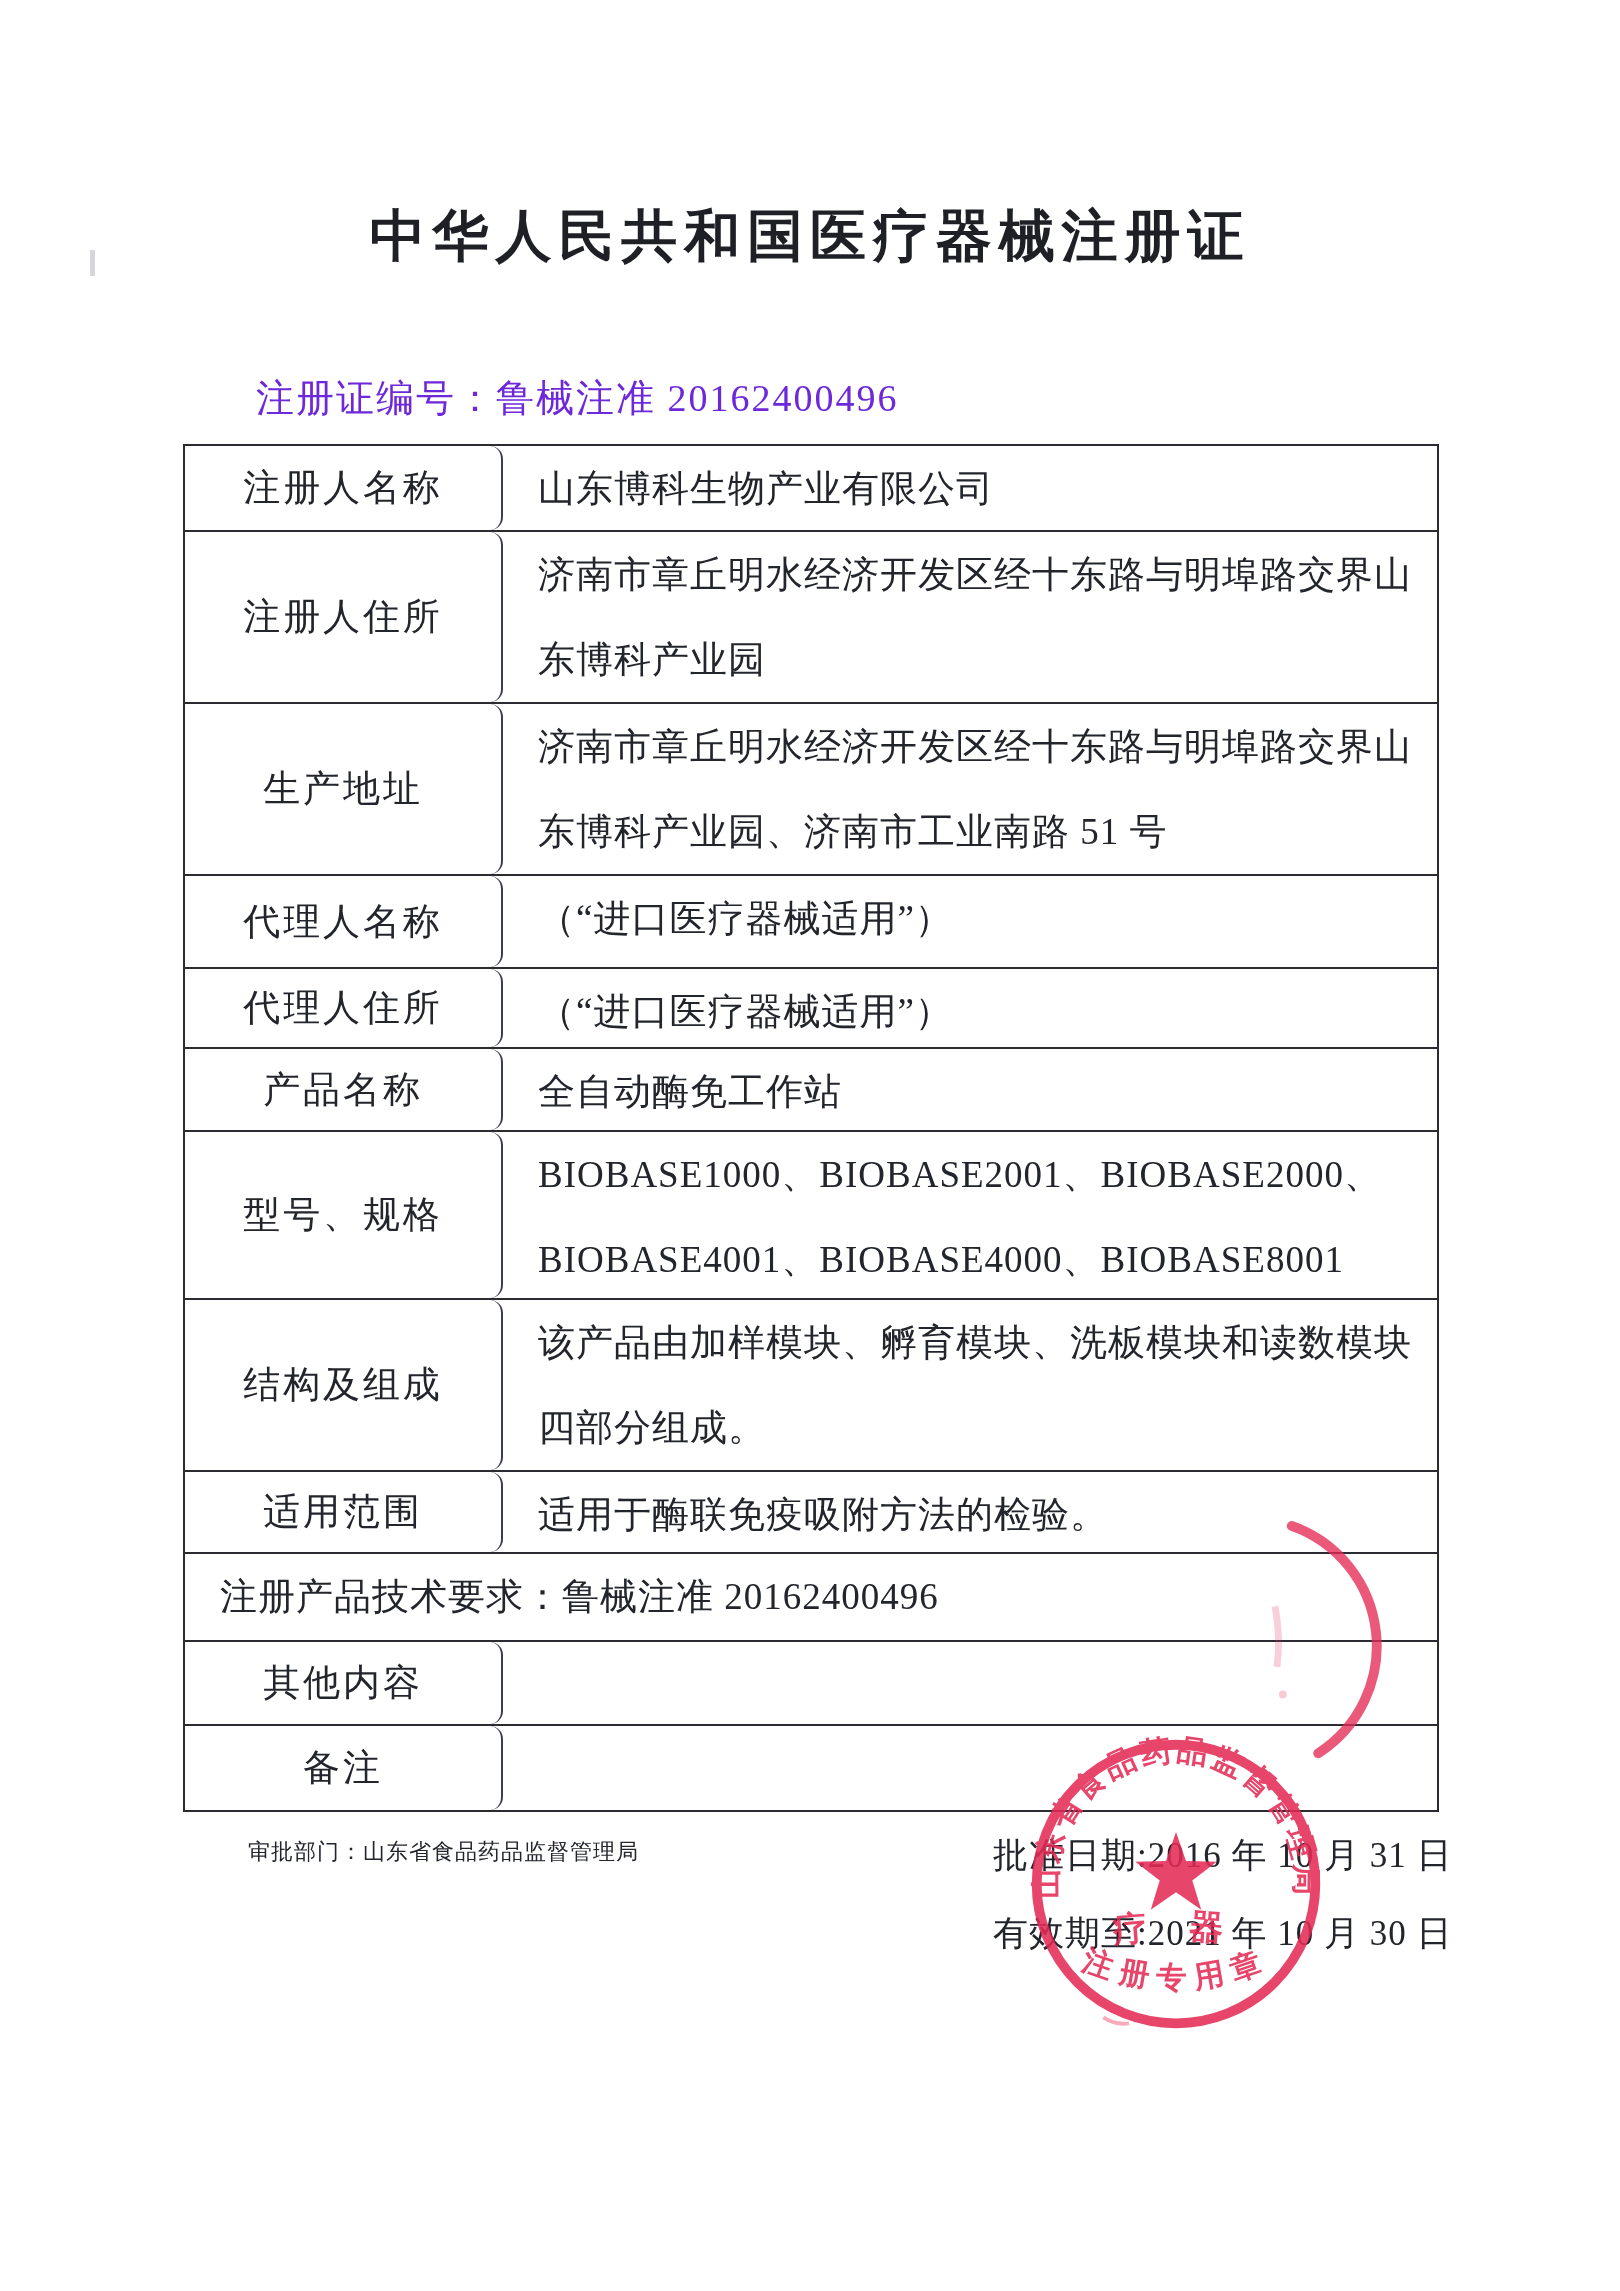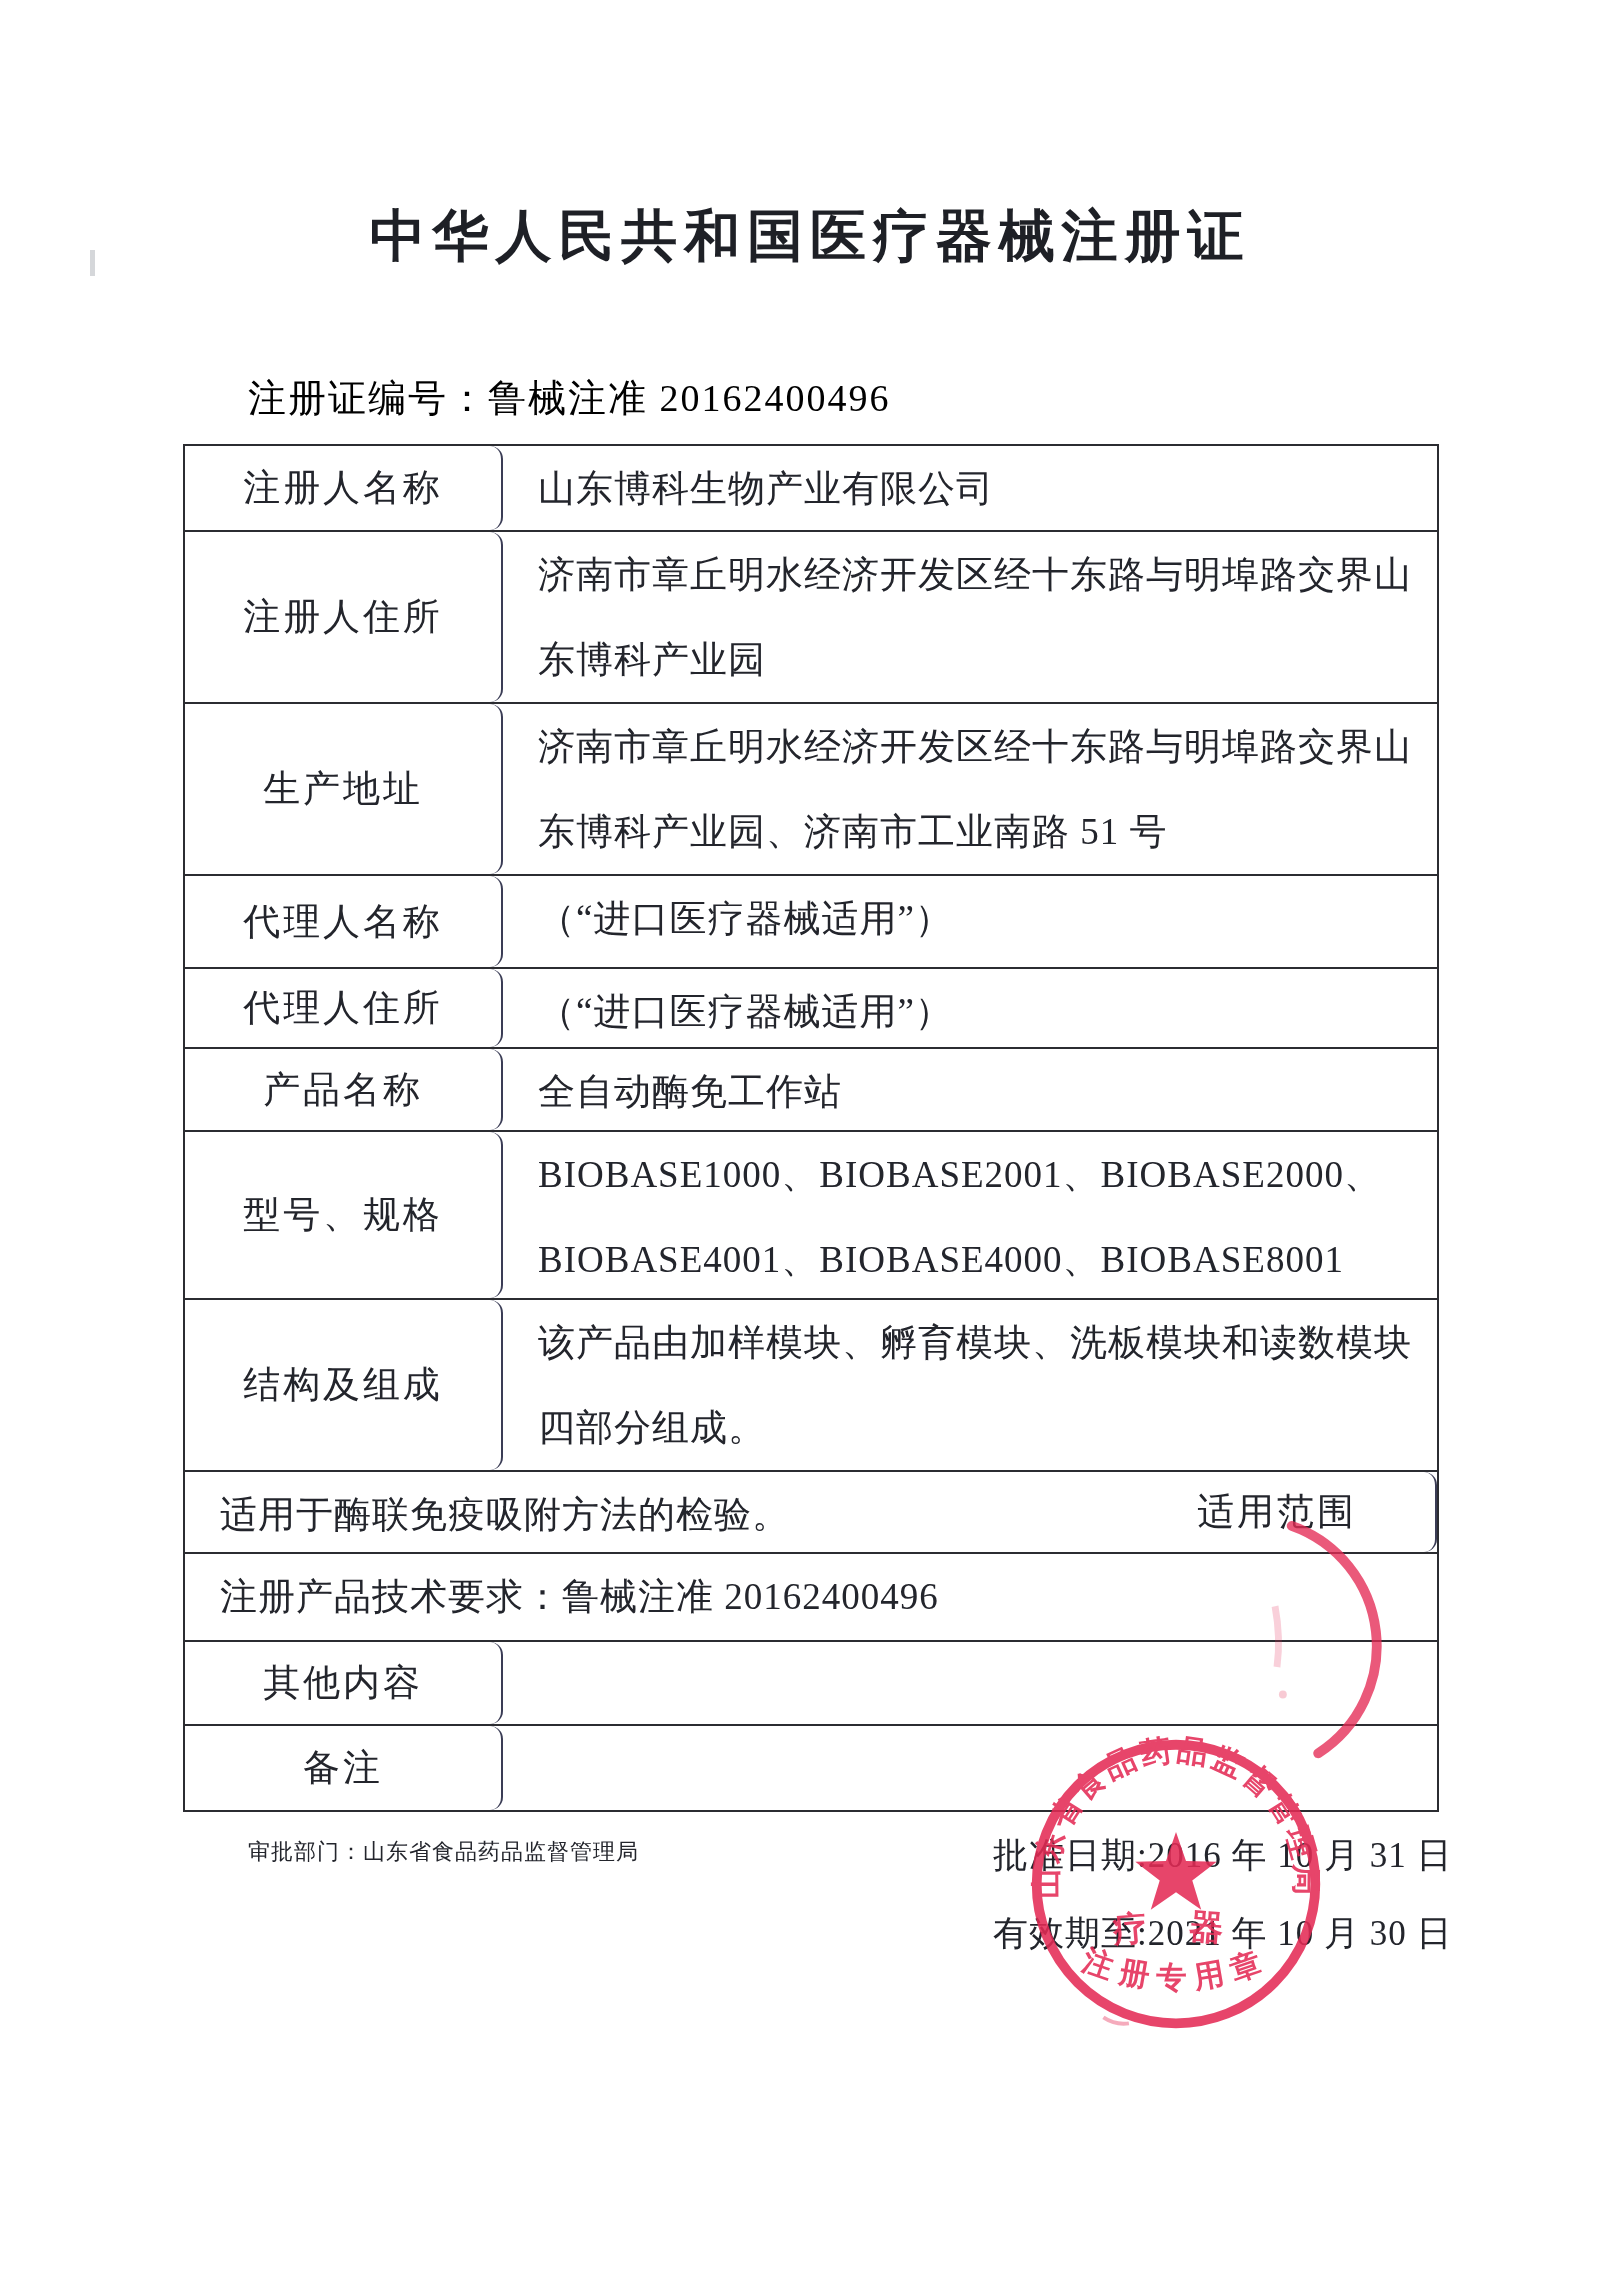--- a/index.html
+++ b/index.html
@@ -17,24 +17,24 @@
     top:167px;left:0;right:0;
     margin:0;
     text-align:center;
     font-size:56px;
     font-weight:600;
     letter-spacing:6.9px;
     color:#1e2026;
   }
   .cert-line{
     position:absolute;
-    top:341px;left:248px;
+    top:341px;left:256px;
     font-size:38px;
     letter-spacing:2px;
-    color:#000000;
+    color:#6d28d9;
   }
   .reg-table{
     position:absolute;
     top:412px;left:183px;
     width:1256px;
     border:2.9px solid #2b2c31;
     box-sizing:border-box;
     display:flex;flex-direction:column;
   }
   .row{display:flex;box-sizing:border-box;}
@@ -149,24 +149,24 @@
           <p>BIOBASE1000、BIOBASE2001、BIOBASE2000、BIOBASE4001、BIOBASE4000、BIOBASE8001</p>
         </div>
     </div>
     <div class="row h175">
       <div class="cell label">结构及组成</div>
       <div class="cell value">
           <p>该产品由加样模块、孵育模块、洗板模块和读数模块四部分组成。</p>
         </div>
     </div>
     <div class="row h84">
+      <div class="cell label">适用范围</div>
       <div class="cell value">
           <p>适用于酶联免疫吸附方法的检验。</p>
         </div>
-      <div class="cell label">适用范围</div>
     </div>
     <div class="row h90">
       <div class="cell value">
           <p>注册产品技术要求：鲁械注准 20162400496</p>
         </div>
     </div>
     <div class="row h86">
       <div class="cell label">其他内容</div>
       <div class="cell value">
           <p></p>

